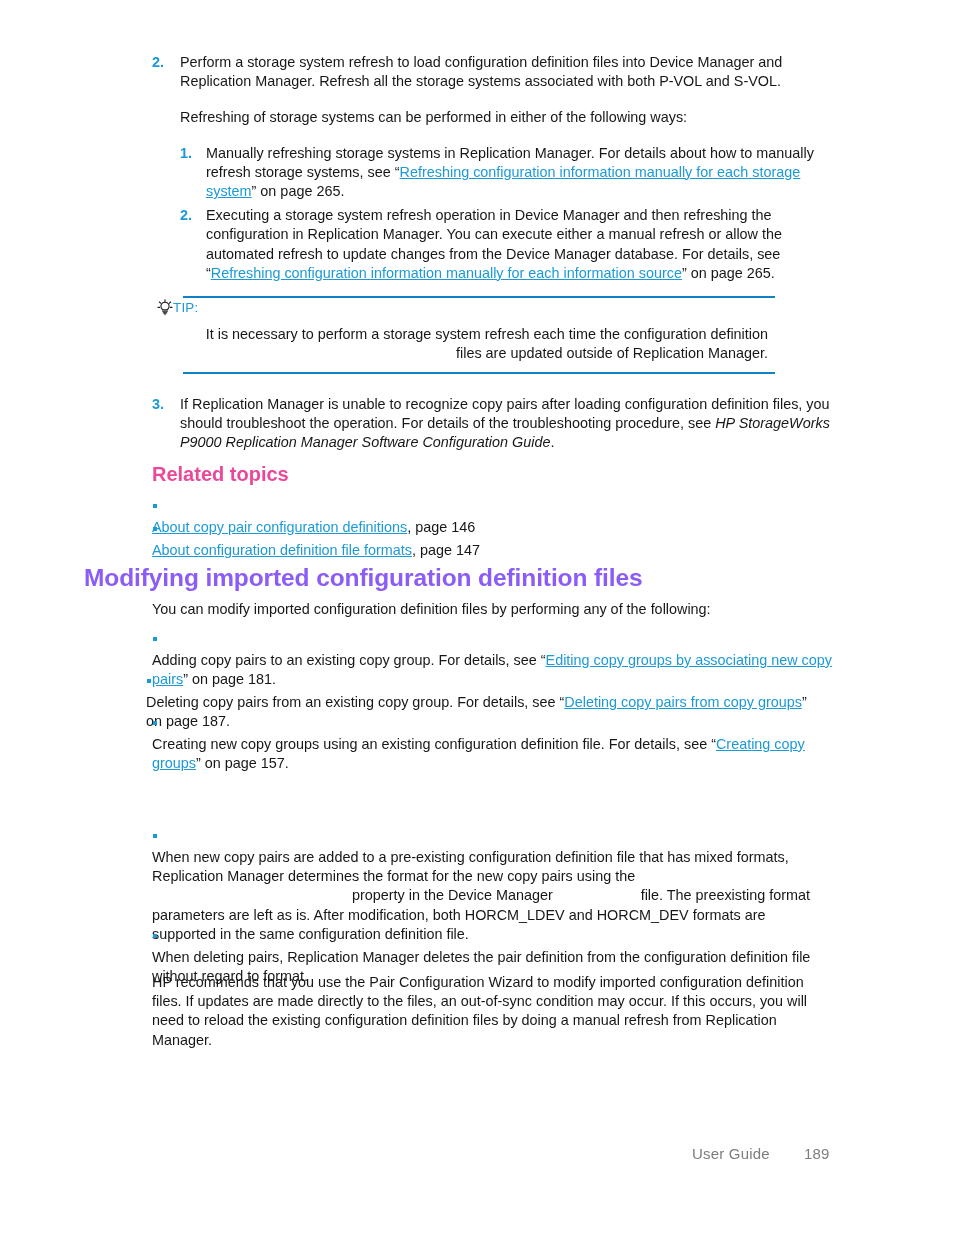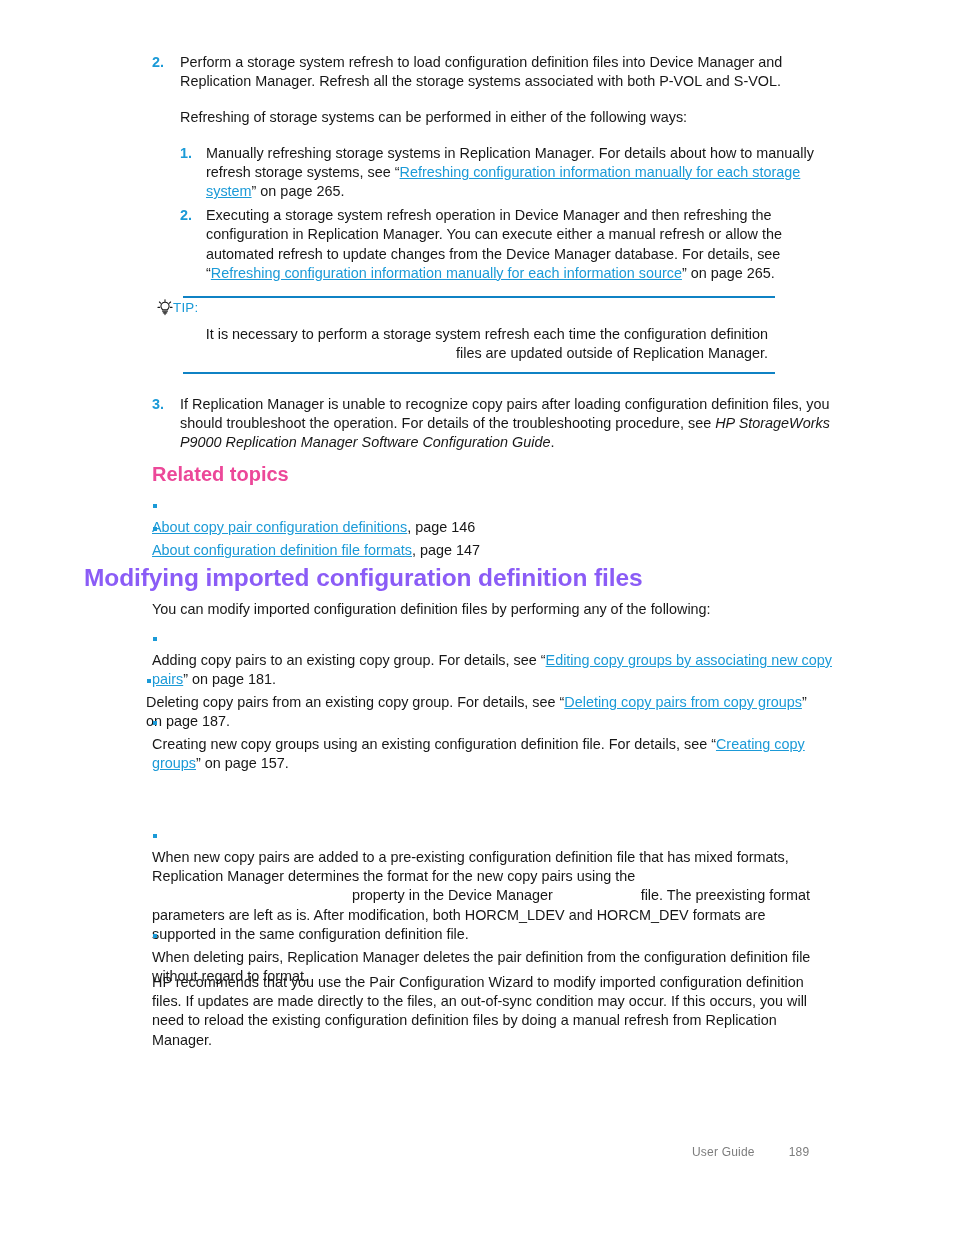--- a/index.html
+++ b/index.html
@@ -119,21 +119,21 @@
     position: absolute;
     font-size: 20px;
     font-weight: bold;
     color: #ec4899;
     line-height: 19.2px;
   }
 
   
   .footer {
     position: absolute;
-    font-size: 12px;
+    font-size: 15px;
     color: #7d7d7d;
     letter-spacing: .2px;
   }
   .footer .pageno { margin-left: 34px; }
 </style>
 </head>
 <body>
 
 <div class="page">
 

